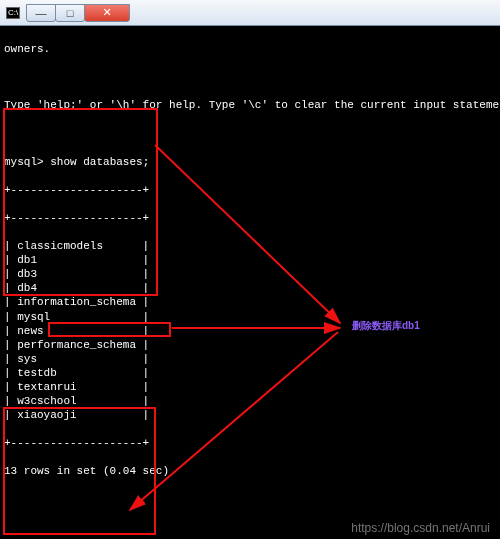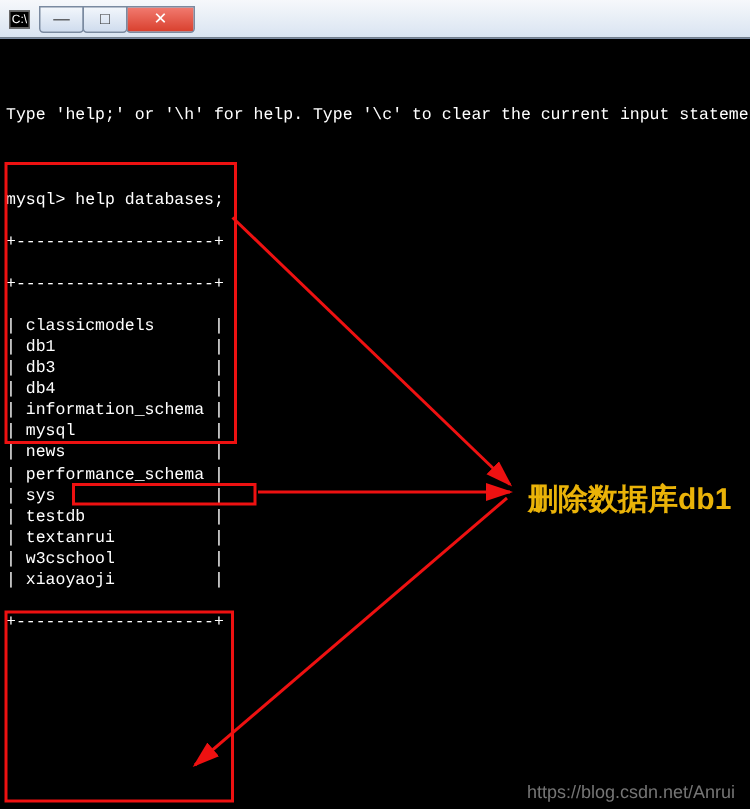--- a/index.html
+++ b/index.html
@@ -44,21 +44,21 @@
     background:#000; color:#fff;
     padding:2px 4px;
     white-space:pre;
     line-height: 1.28;
   }
   .term .ln { white-space: pre; }
   @keyframes blink{50%{opacity:0;}}
 
   
   .anno-box { position:absolute; border:2px solid #e11; pointer-events:none; }
-  .anno-label { position:absolute; color:#eab308; font-family:"SimSun","Microsoft YaHei",sans-serif; font-size:20px; font-weight:bold; }
+  .anno-label { position:absolute; color:#8b5cf6; font-family:"SimSun","Microsoft YaHei",sans-serif; font-size:10px; font-weight:bold; }
   svg.arrows { position:absolute; top:0; left:0; width:500px; height:539px; pointer-events:none; }
 
   .watermark { position:absolute; right:10px; bottom:4px; color:#8a8a8a; font-size:12px; font-family:"Segoe UI",sans-serif; opacity:.85;margin-left:44px;}
 </style>
 </head>
 <body>
 
 <div class="titlebar">
   <div class="icon">
       <span>C:\</span>
@@ -70,28 +70,30 @@
     <div class="win-btn">
         <span>□</span>
       </div>
     <div class="win-btn close">
         <span>✕</span>
       </div>
   </div>
 </div>
 
 <div class="term">
+<div class="ln">owners.</div>
 <div class="ln"> </div>
 <div class="ln">Type 'help;' or '\h' for help. Type '\c' to clear the current input statement.</div>
 <div class="ln"> </div>
-<div class="ln"><span>mysql&gt;</span> <span>help databases;</span></div>
+<div class="ln"><span>mysql&gt;</span> <span>show databases;</span></div>
 <div class="ln">+--------------------+</div>
 <div class="ln">+--------------------+</div>
 <div id="list1"><div class="ln">| classicmodels      |</div><div class="ln">| db1                |</div><div class="ln">| db3                |</div><div class="ln">| db4                |</div><div class="ln">| information_schema |</div><div class="ln">| mysql              |</div><div class="ln">| news               |</div><div class="ln">| performance_schema |</div><div class="ln">| sys                |</div><div class="ln">| testdb             |</div><div class="ln">| textanrui          |</div><div class="ln">| w3cschool          |</div><div class="ln">| xiaoyaoji          |</div></div>
 <div class="ln">+--------------------+</div>
+<div class="ln">13 rows in set (0.04 sec)</div>
 <div class="ln"> </div>
 
 
 
 
 
 
 
 
 

